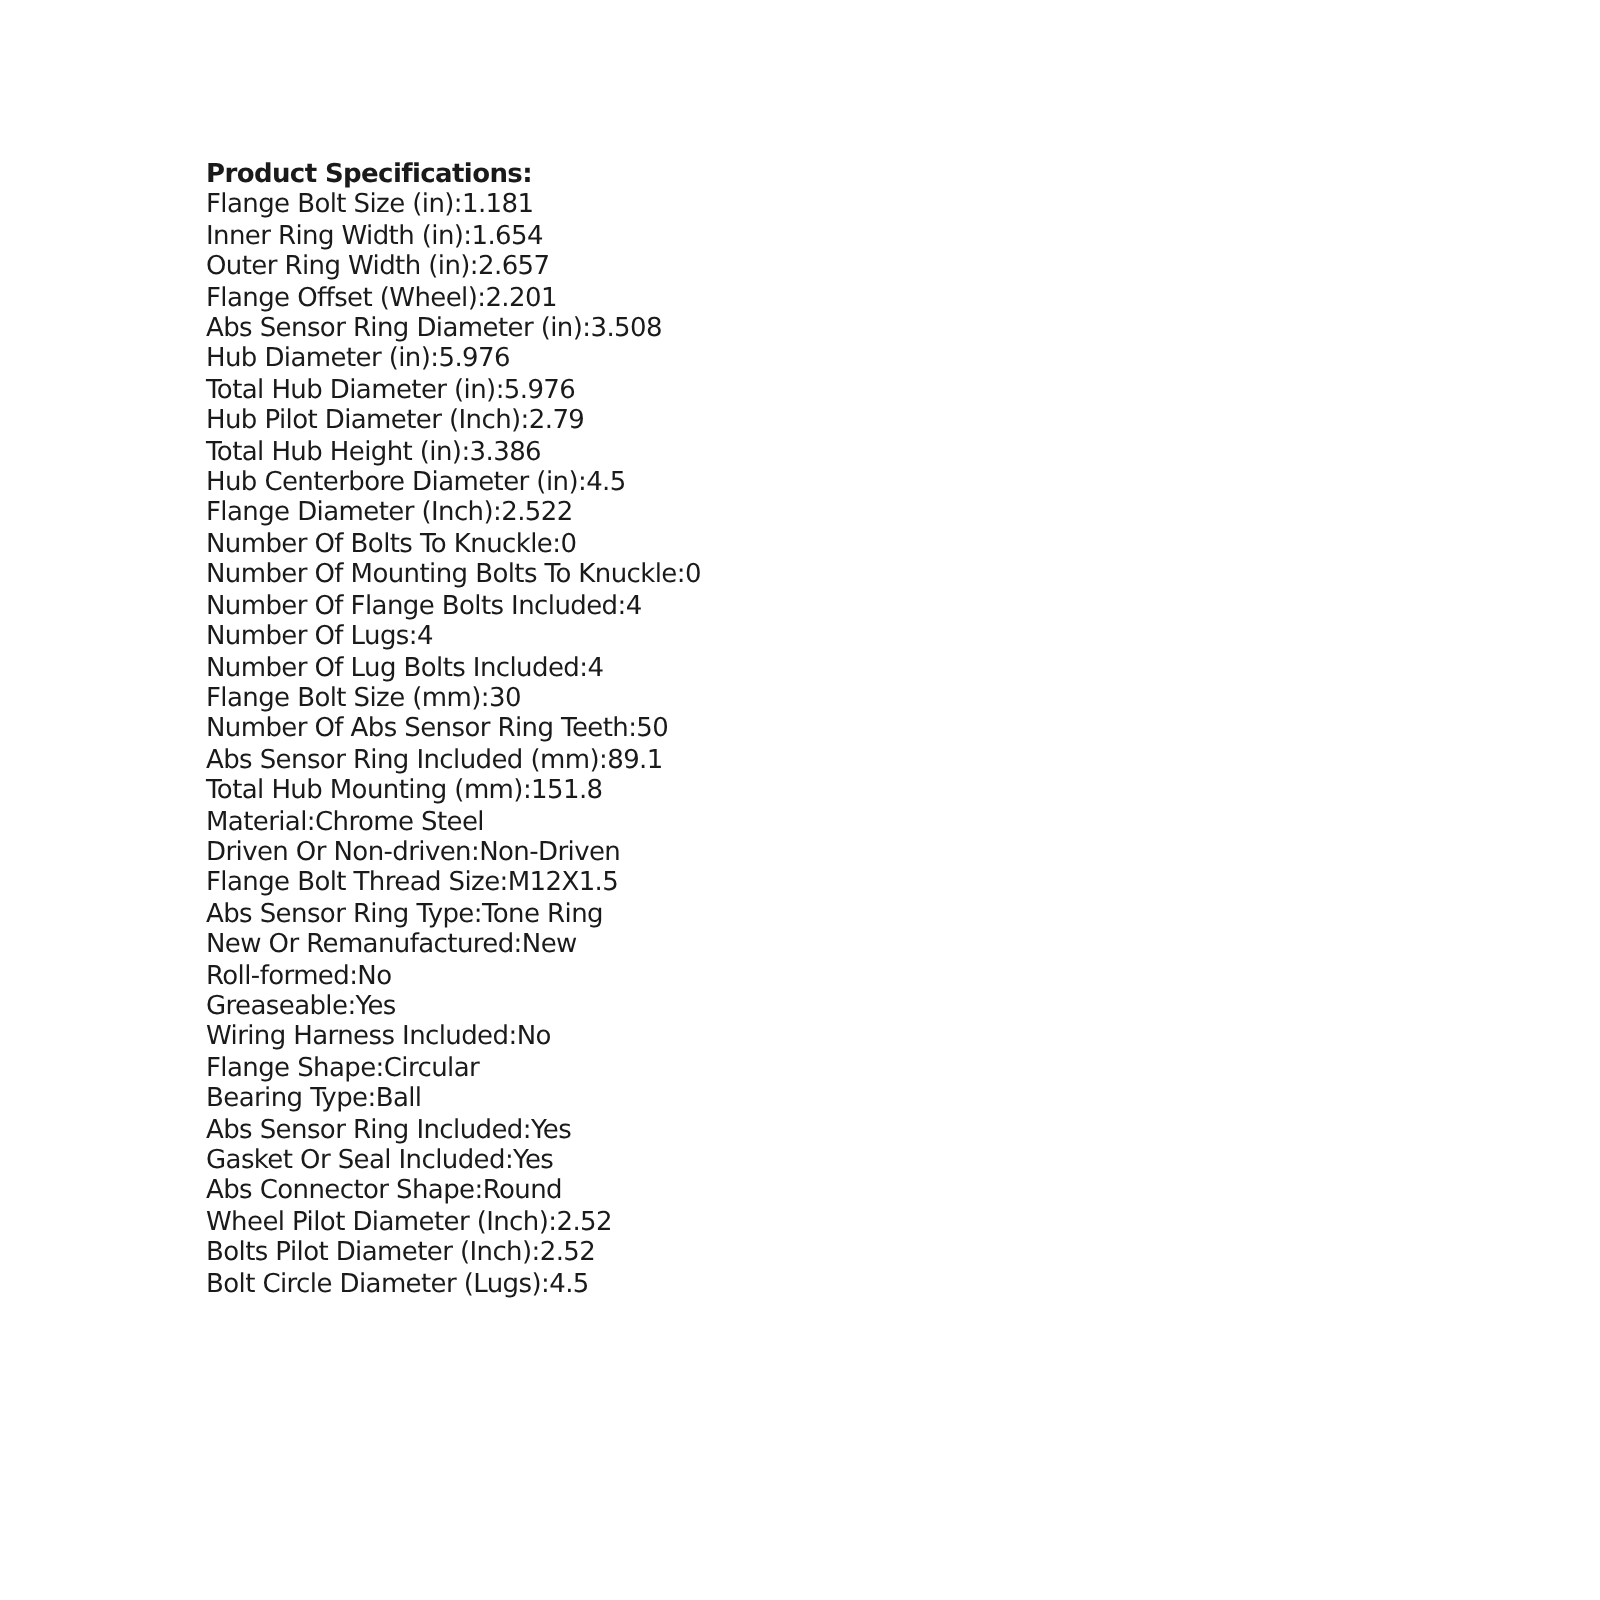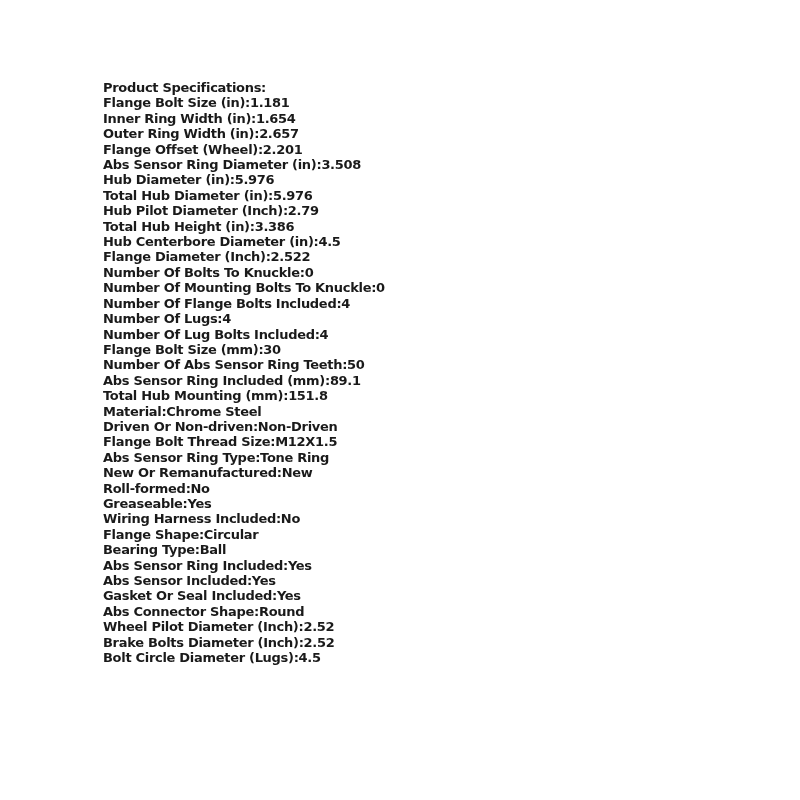--- a/index.html
+++ b/index.html
@@ -22,21 +22,21 @@
     font-size: 13px;
     line-height: 15.4px;
     letter-spacing: -0.3px;
     white-space: nowrap;
     margin-left: 21px;
   }
   .spec-title {
     font-weight: bold;
   }
   .spec-row {
-    font-weight: bold;
+    font-weight: normal;
   }
   .spec-label, .spec-separator, .spec-value {
     display: inline;
   }
 </style>
 </head>
 <body style="background: rgb(255, 255, 255);">
 
 <div class="spec-panel" style="color: rgb(26, 26, 26);">
   <div class="spec-title">Product Specifications:</div>
@@ -98,25 +98,24 @@
   <div class="spec-row"><span class="spec-label">Greaseable</span><span class="spec-separator">:</span><span class="spec-value">Yes</span></div>
 
   <div class="spec-row"><span class="spec-label">Wiring Harness Included</span><span class="spec-separator">:</span><span class="spec-value">No</span></div>
 
   <div class="spec-row"><span class="spec-label">Flange Shape</span><span class="spec-separator">:</span><span class="spec-value">Circular</span></div>
 
   <div class="spec-row"><span class="spec-label">Bearing Type</span><span class="spec-separator">:</span><span class="spec-value">Ball</span></div>
 
   <div class="spec-row"><span class="spec-label">Abs Sensor Ring Included</span><span class="spec-separator">:</span><span class="spec-value">Yes</span></div>
 
-  <div class="spec-row"><span class="spec-label">Abs Sensor Included</span><span class="spec-separator">:</span><span class="spec-value">Yes</span></div>
 
   <div class="spec-row"><span class="spec-label">Gasket Or Seal Included</span><span class="spec-separator">:</span><span class="spec-value">Yes</span></div>
 
   <div class="spec-row"><span class="spec-label">Abs Connector Shape</span><span class="spec-separator">:</span><span class="spec-value">Round</span></div>
 
   <div class="spec-row"><span class="spec-label">Wheel Pilot Diameter (Inch)</span><span class="spec-separator">:</span><span class="spec-value">2.52</span></div>
 
-  <div class="spec-row"><span class="spec-label">Brake Bolts Diameter (Inch)</span><span class="spec-separator">:</span><span class="spec-value">2.52</span></div>
+  <div class="spec-row"><span class="spec-label">Bolts Pilot Diameter (Inch)</span><span class="spec-separator">:</span><span class="spec-value">2.52</span></div>
 
   <div class="spec-row"><span class="spec-label">Bolt Circle Diameter (Lugs)</span><span class="spec-separator">:</span><span class="spec-value">4.5</span></div>
 </div>
 </div>
 
 </body></html>

